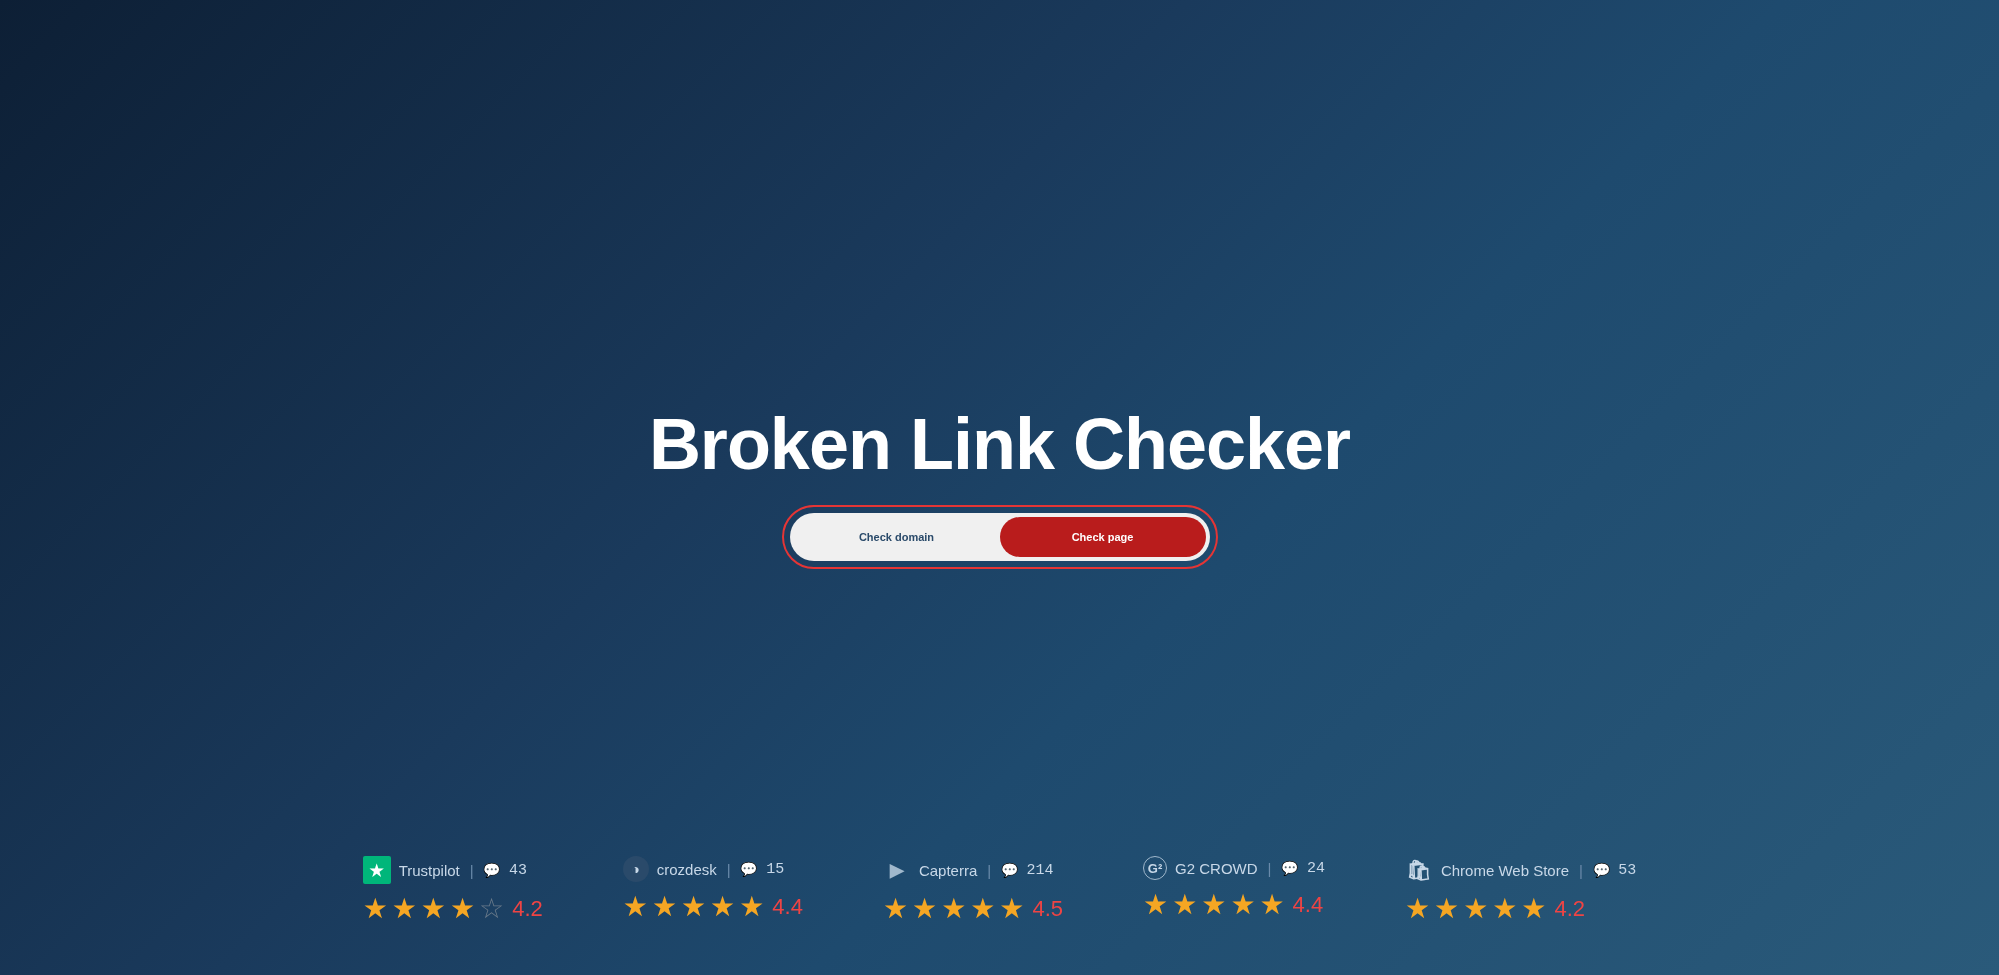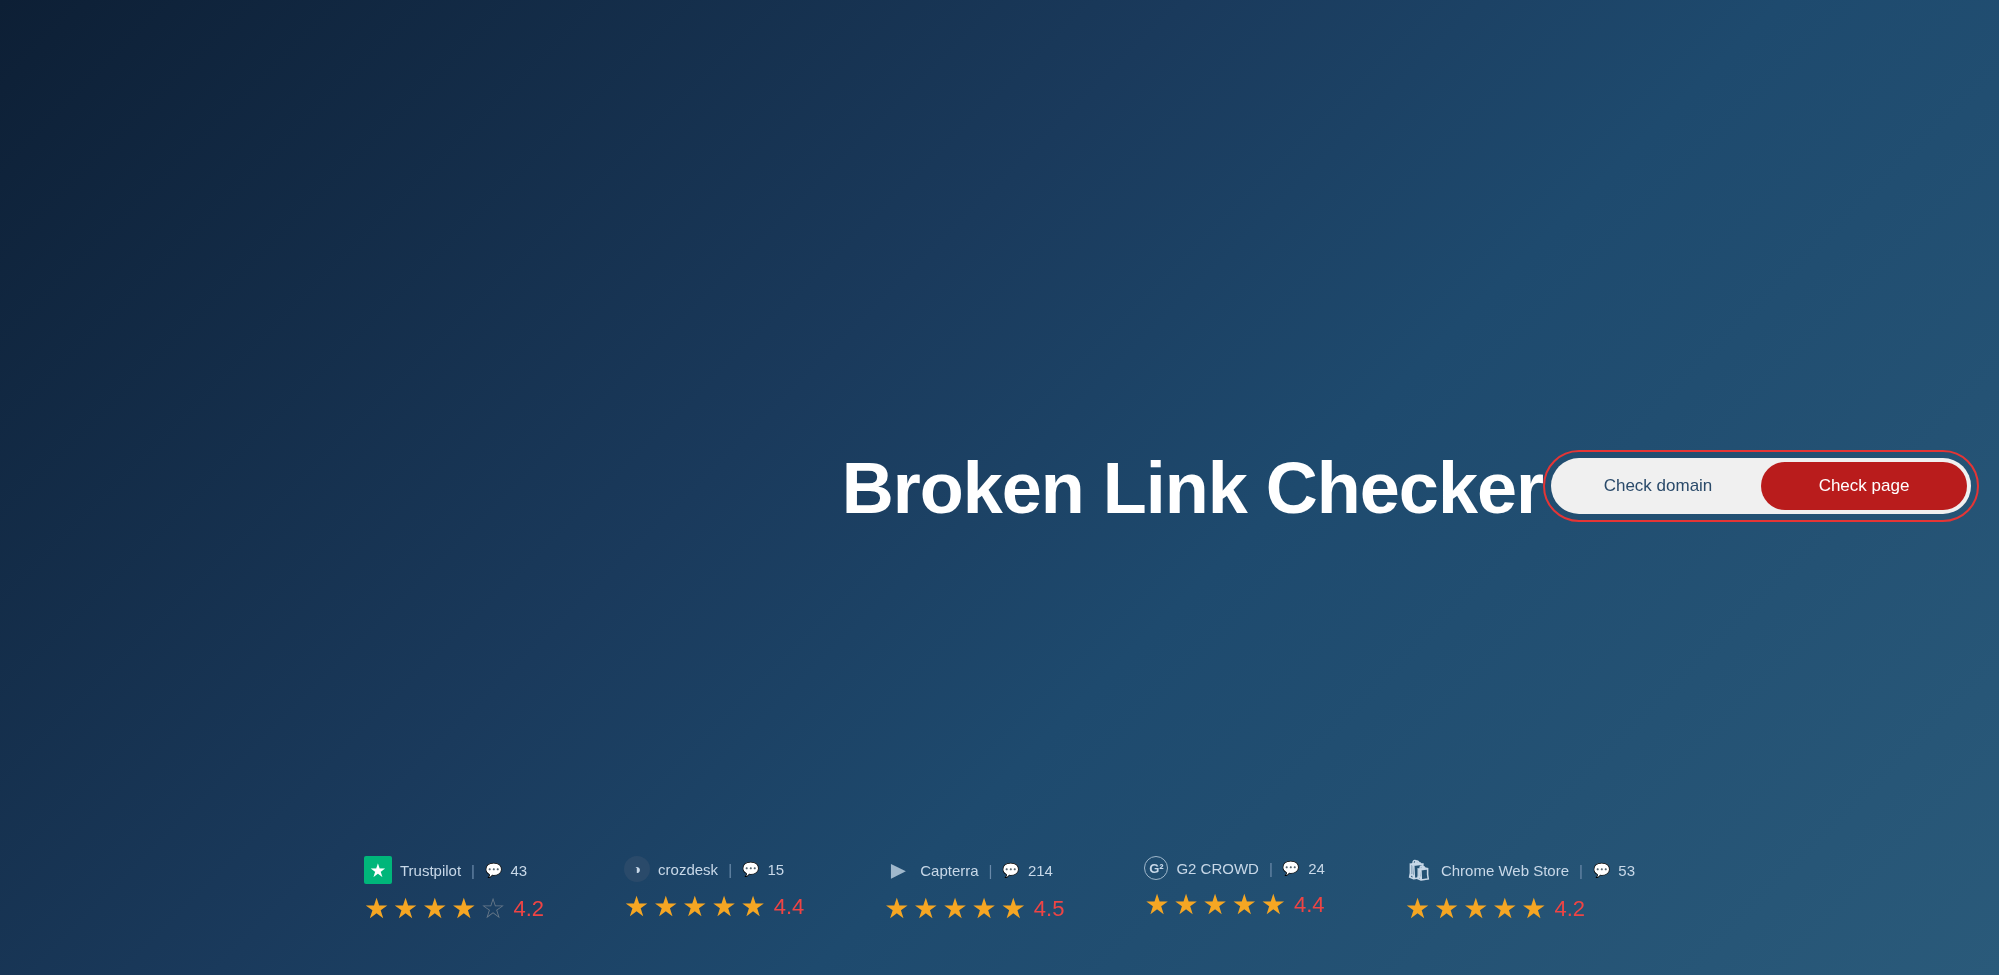--- a/index.html
+++ b/index.html
@@ -12,21 +12,21 @@
       display: flex;
       flex-direction: column;
       align-items: center;
       justify-content: center;
       overflow: hidden;
       position: relative;
     }
 
     .hero-section {
       display: flex;
-      flex-direction: row;
+      flex-direction: column;
       align-items: center;
       width: 100%;
       padding: 60px 20px 40px;
       justify-content: flex-end;
     }
 
     .main-title {
       font-size: 72px;
       font-weight: 800;
       color: #ffffff;
@@ -59,22 +59,22 @@
       width: 420px;
       position: relative;
     }
 
     .toggle-btn {
       flex: 1;
       padding: 14px 28px;
       border-radius: 40px;
       border: none;
       cursor: pointer;
-      font-size: 17px;
-      font-weight: 400;
+      font-size: 11px;
+      font-weight: 700;
       transition: all 0.2s;
     }
 
     .toggle-btn.inactive {
       background: transparent;
       color: #2a4a6a;
     }
 
     .toggle-btn.active {
       background: #b91c1c;
@@ -145,20 +145,21 @@
 
     .rating-divider {
       color: #6a8aaa;
       font-size: 15px;
       margin: 0 2px;
     }
 
     .rating-count {
       color: #c8d8e8;
       font-size: 15px;
+      font-family: Liberation Mono, monospace;
     }
 
     .stars-row {
       display: flex;
       align-items: center;
       gap: 4px;
     }
 
     .star {
       font-size: 28px;

